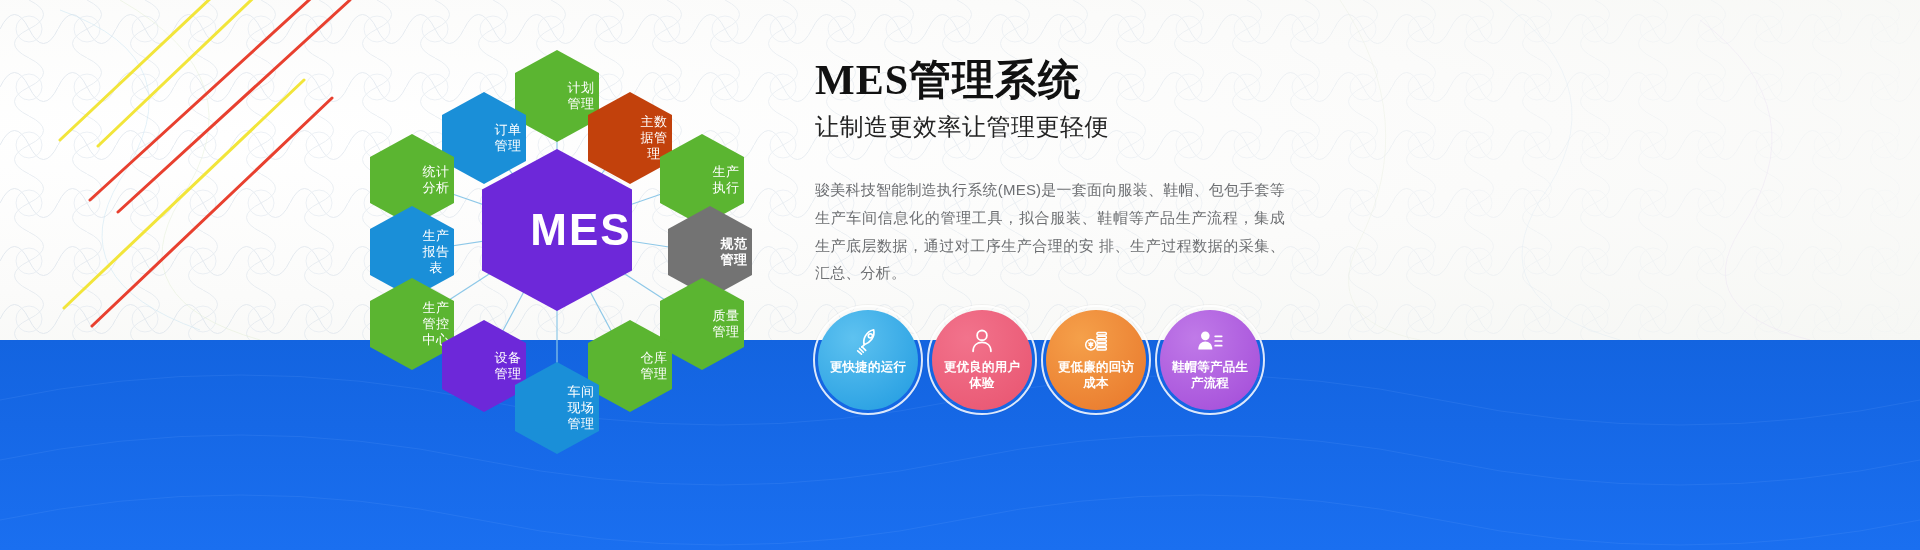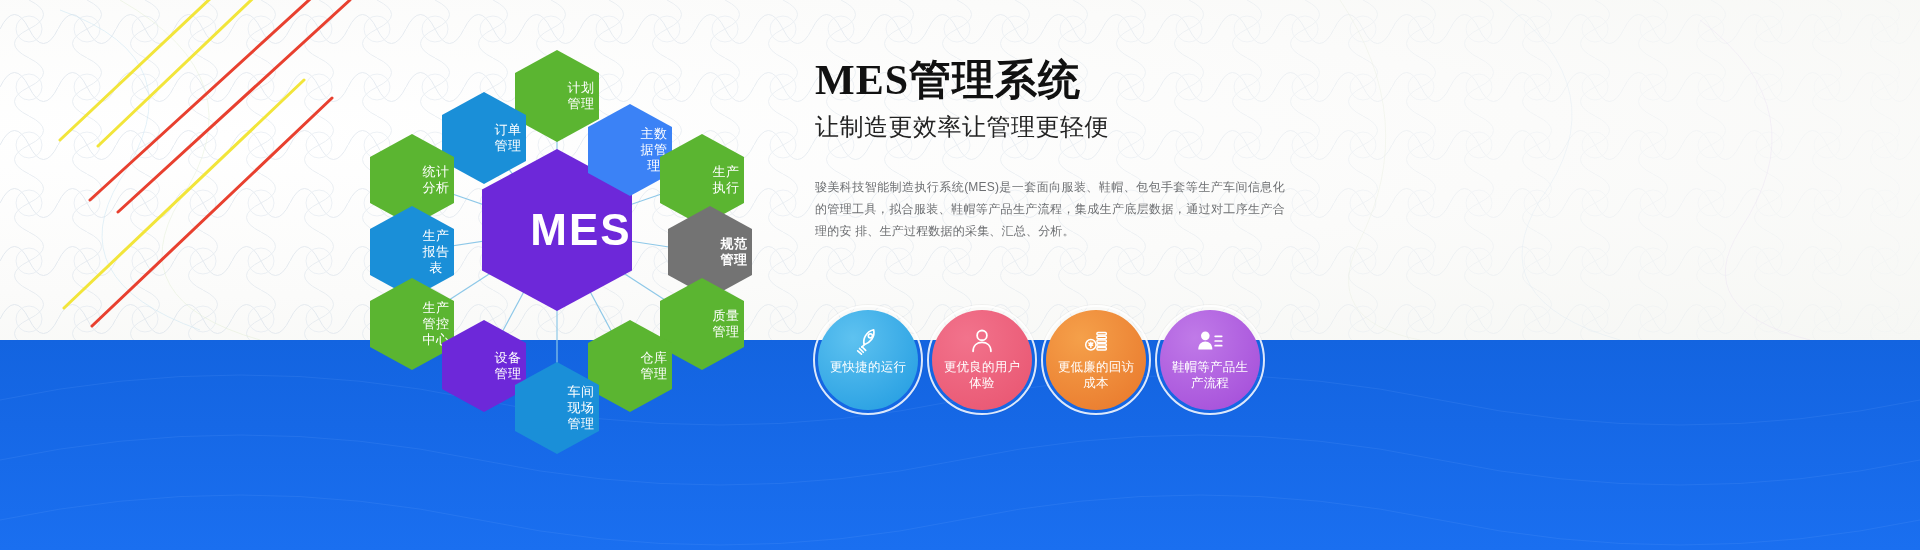--- a/index.html
+++ b/index.html
@@ -57,32 +57,33 @@
     font-family:"Liberation Serif","DejaVu Serif",serif;
     font-weight:bold;font-size:42px;color:#111111;letter-spacing:1px;
     line-height:1.05;margin:0;
   }
   .subtitle{
     font-size:24px;color:#222222;margin:9px 0 0 0;letter-spacing:.5px;
   }
   .rule{margin:14px 0 0 0;height:1px;background:transparent;}
   .para{
     margin:18px 0 0 0;
-    font-size:12px;color:#6d6f72;line-height:1.85;
+    font-size:15px;color:#6d6f72;line-height:1.85;
     letter-spacing:.2px;text-align:justify;
   }
   .para p{margin:0;}
 
   
   .badges{position:absolute;left:818px;top:310px;display:flex;gap:14px;}
   .badge{
     width:100px;height:100px;border-radius:50%;
     display:flex;flex-direction:column;align-items:center;justify-content:flex-start;
     color:#fff;position:relative;box-sizing:border-box;
     padding-top:16px;
+    font-weight:bold;
   }
   .badge::after{
     content:"";position:absolute;left:-5px;top:-5px;right:-5px;bottom:-5px;
     border-radius:50%;border:2px solid rgba(255,255,255,.85);
     box-shadow:0 0 0 1px rgba(0,0,0,.04);
   }
   .badge .ico{height:30px;display:flex;align-items:center;justify-content:center;}
   .badge .blabel{
     margin-top:4px;font-size:12.5px;line-height:1.25;text-align:center;
     padding:0 7px;letter-spacing:.2px;
@@ -164,21 +165,21 @@
     <div class="hex center" style="left:152px;top:129px;background:#6d28d9;">
       <span>MES</span>
     </div>
 
     <div class="hex small" style="left:185px;top:30px;background:#5bb531;">
       <span>计划管理</span>
       </div>
     <div class="hex small" style="left:112px;top:72px;background:#1a8fd8;">
       <span>订单管理</span>
       </div>
-    <div class="hex small" style="left:258px;top:84px;background:#3b82f6;">
+    <div class="hex small" style="left:258px;top:72px;background:#c2410c;">
       <span>主数据管理</span>
       </div>
     <div class="hex small" style="left:40px;top:114px;background:#5bb531;">
       <span>统计分析</span>
       </div>
     <div class="hex small" style="left:330px;top:114px;background:#5bb531;text-align:center;">
       <span>生产执行</span>
       </div>
     <div class="hex small" style="left:40px;top:186px;background:#1a8fd8;">
       <span>生产报告表</span>

